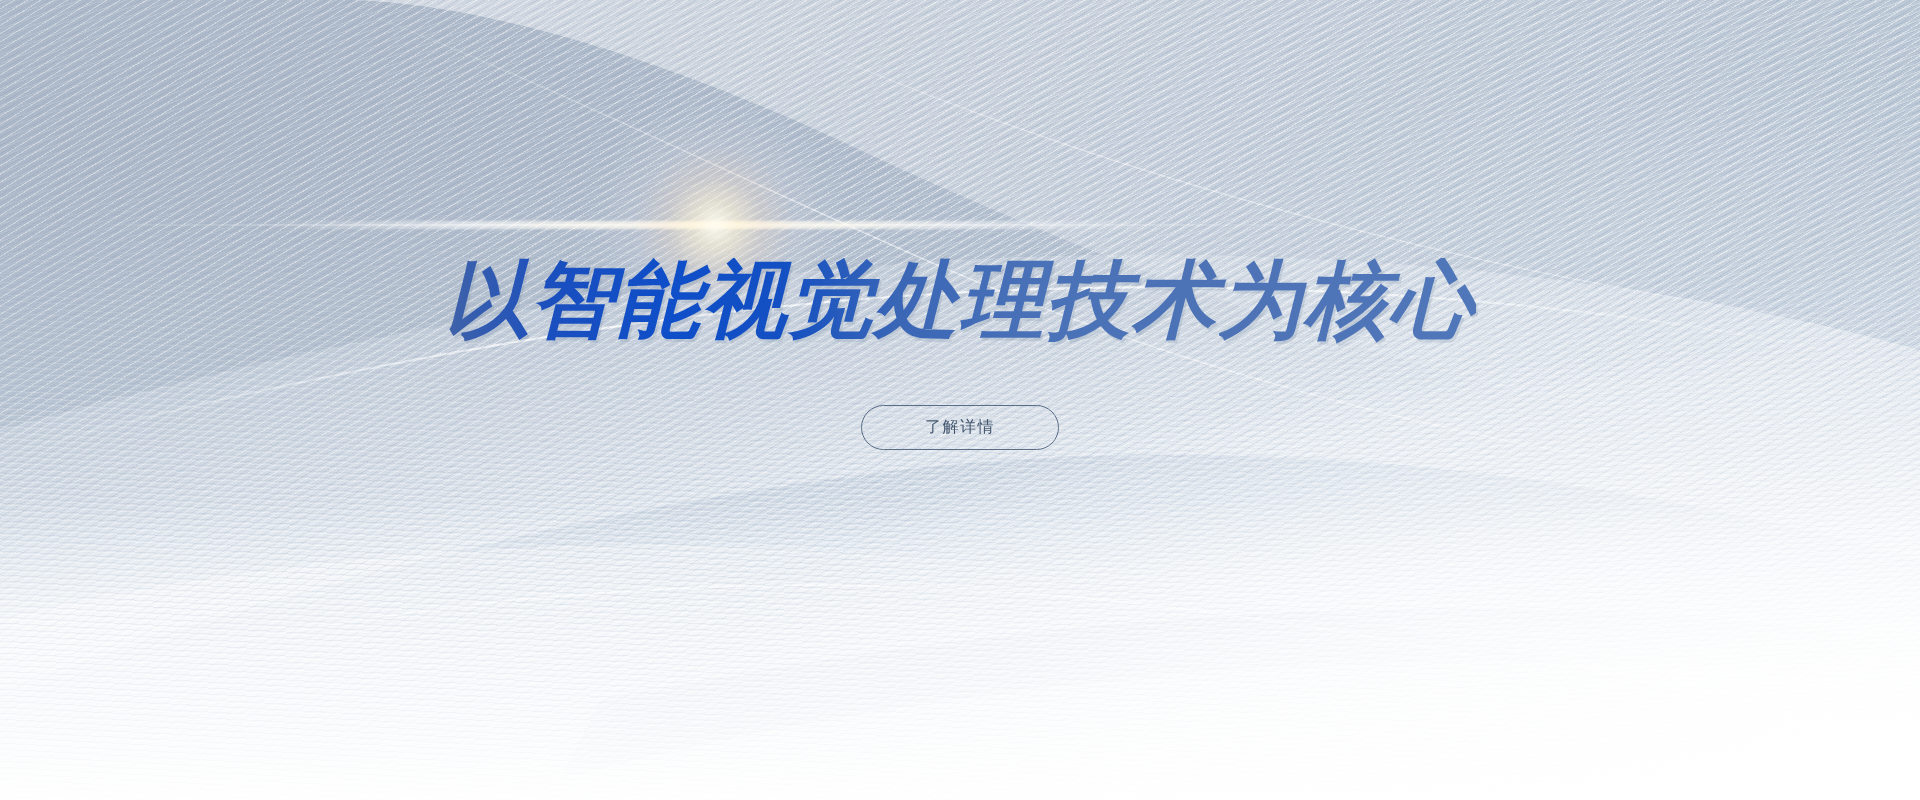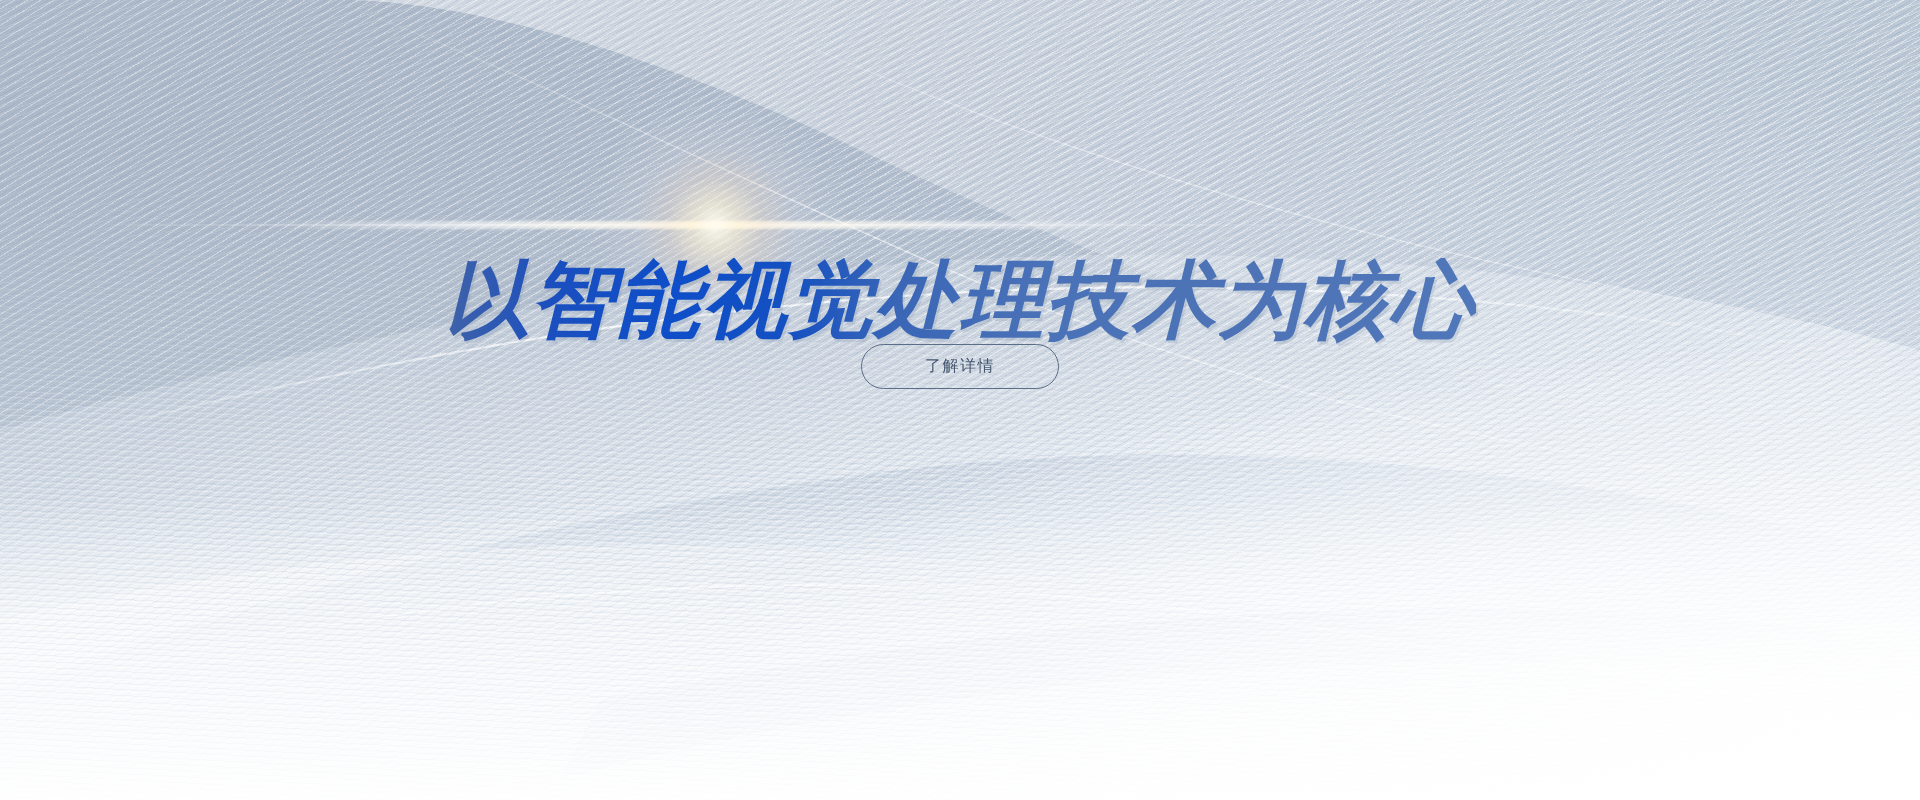--- a/index.html
+++ b/index.html
@@ -229,20 +229,21 @@
     margin-top: 33px;
     font-family: "DejaVu Sans", "Liberation Sans", sans-serif;
     font-size: 23px;
     font-weight: 400;
     letter-spacing: 1.2px;
     color: #44576f;
     white-space: nowrap;
   }
 
   .cta-button {
+    margin-top: 61px;
     display: inline-flex;
     align-items: center;
     justify-content: center;
     width: 198px;
     height: 45px;
     box-sizing: border-box;
     border: 1px solid #5b6e88;
     border-radius: 24px;
     background: transparent;
     color: #44576f;

